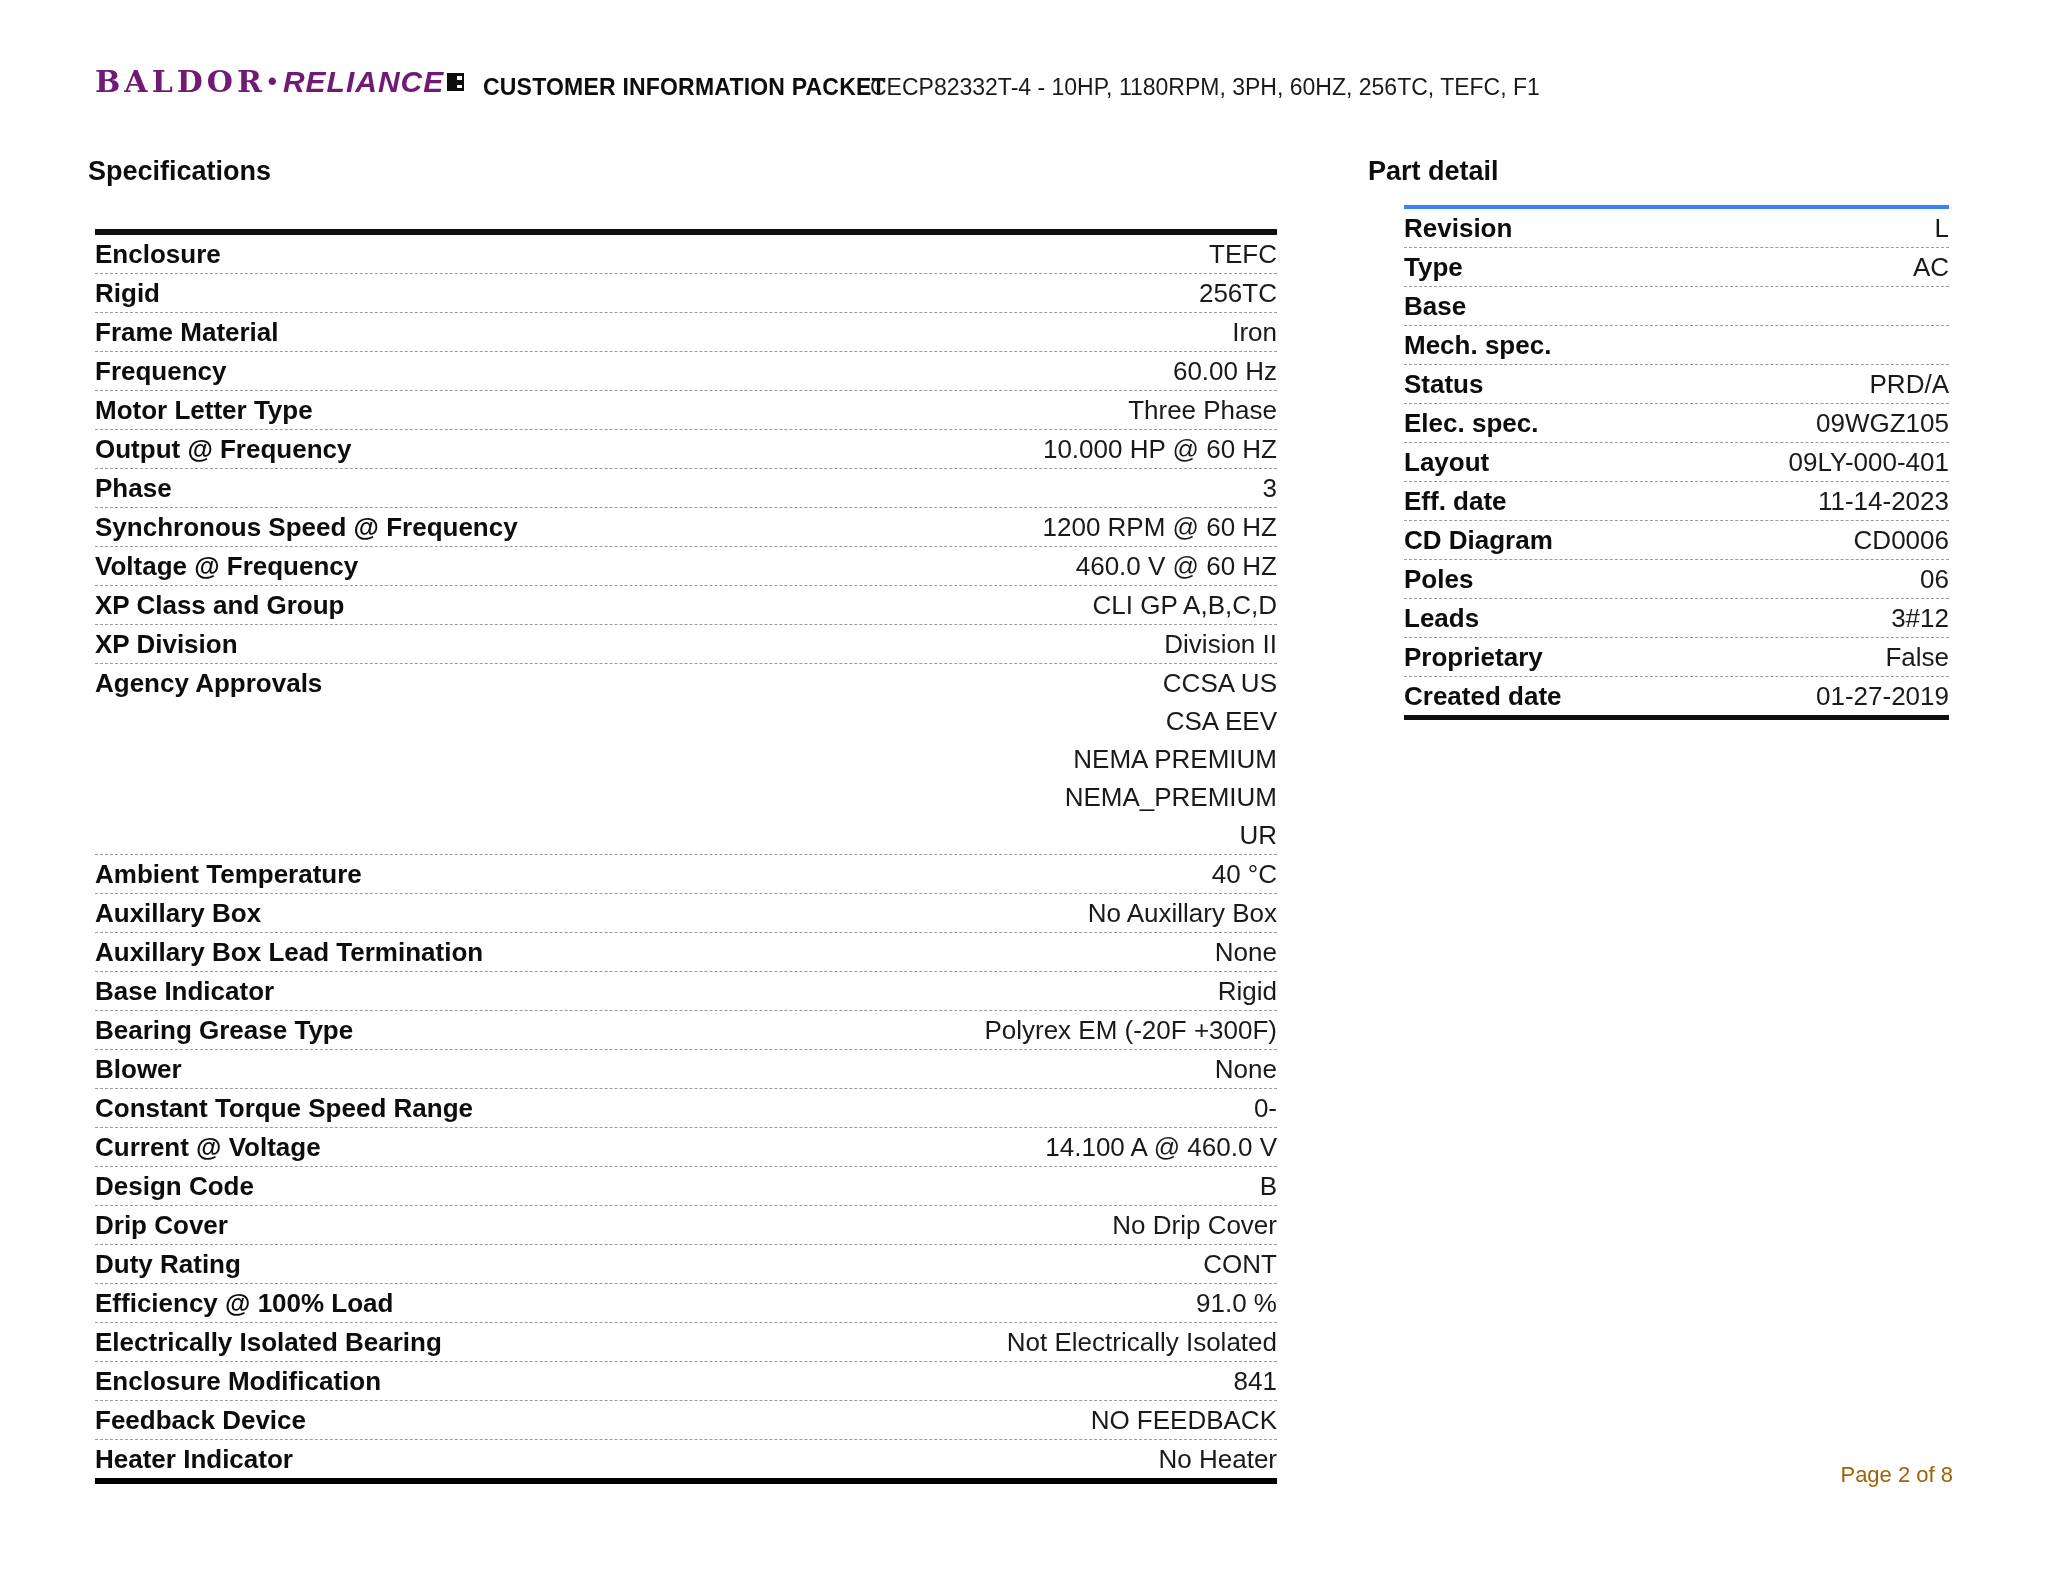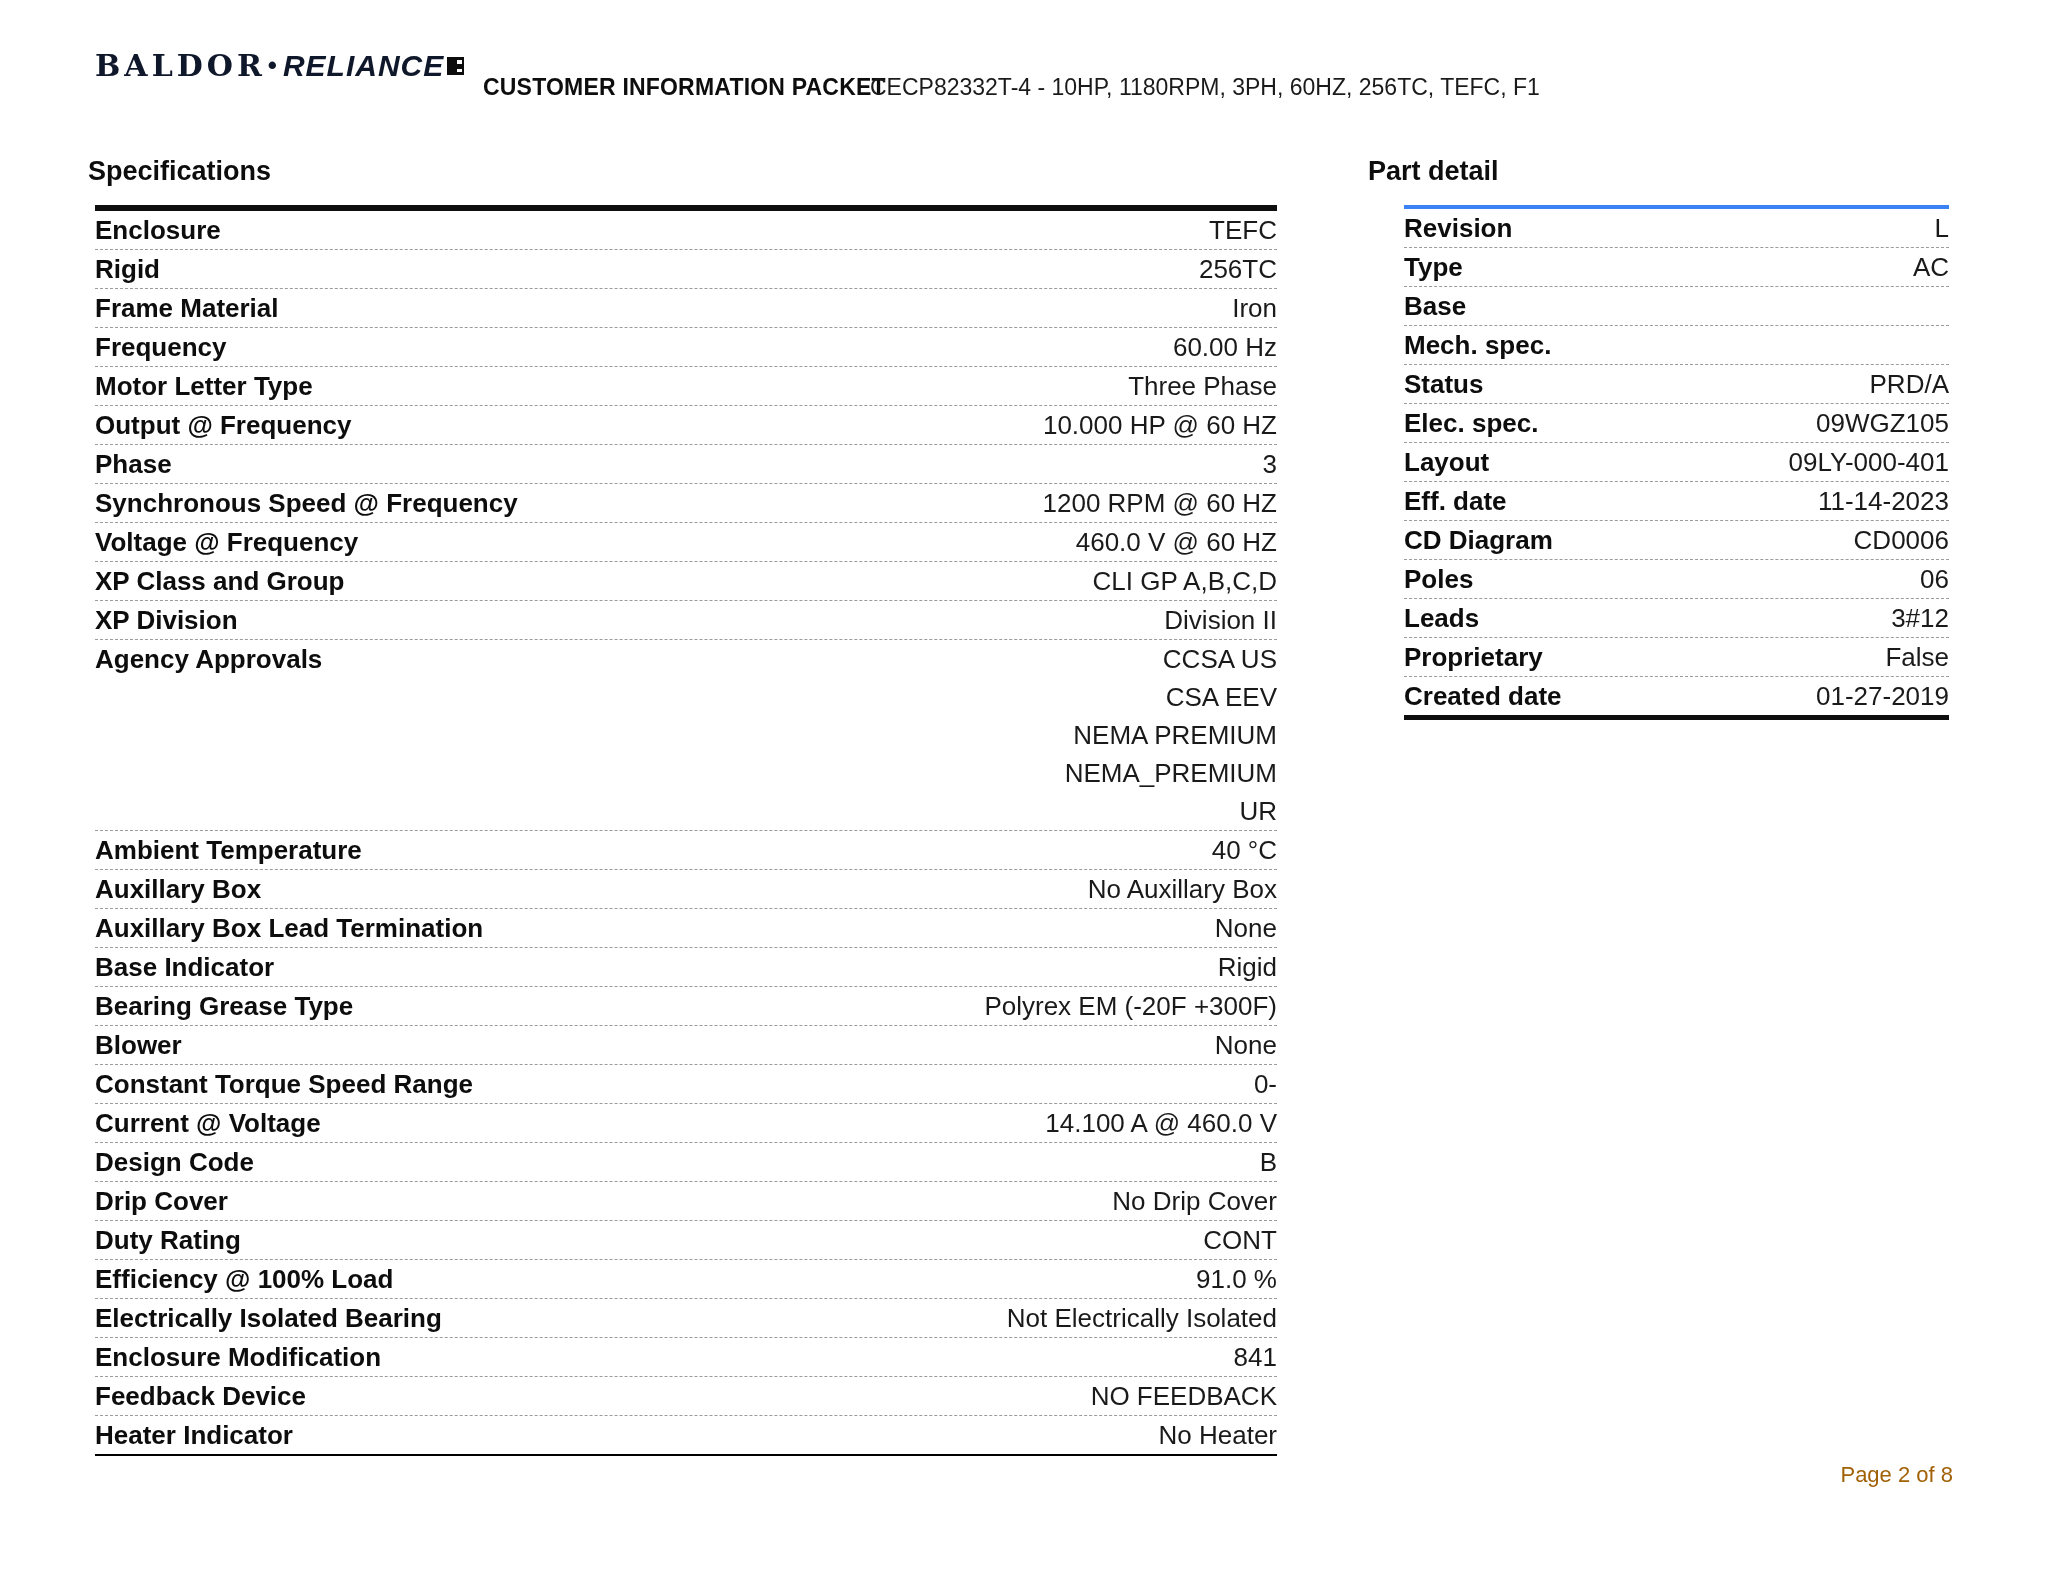--- a/index.html
+++ b/index.html
@@ -14,23 +14,23 @@
     background: #ffffff;
     font-family: "Liberation Sans", sans-serif;
     color: #1a1a1a;
     overflow: hidden;
   }
 
   
   .logo {
     position: absolute;
     left: 95px;
-    top: 48px;
+    top: 64px;
     white-space: nowrap;
-    color: #0f172a;
+    color: #701a75;
   }
   .logo-baldor {
     font-family: "DejaVu Serif", serif;
     font-weight: 700;
     font-size: 30px;
     letter-spacing: 4px;
   }
   .logo-dot {
     font-size: 26px;
     font-weight: 700;
@@ -103,21 +103,22 @@
 
   
   .kv-table {
     position: absolute;
     top: 205px;
   }
   .spec-table {
     left: 95px;
     width: 1182px;
     border-top: 6px solid #0e0e0e;
-    border-bottom: 2px solid #000000;
+    border-bottom: 6px solid #000000;
+    margin-top: 24px;
   }
   .part-table {
     left: 1368px;
     width: 545px;
     border-top: 4px solid #3b82f6;
     border-bottom: 5px solid #0e0e0e;
     margin-left: 36px;
   }
   .row {
     display: flex;

